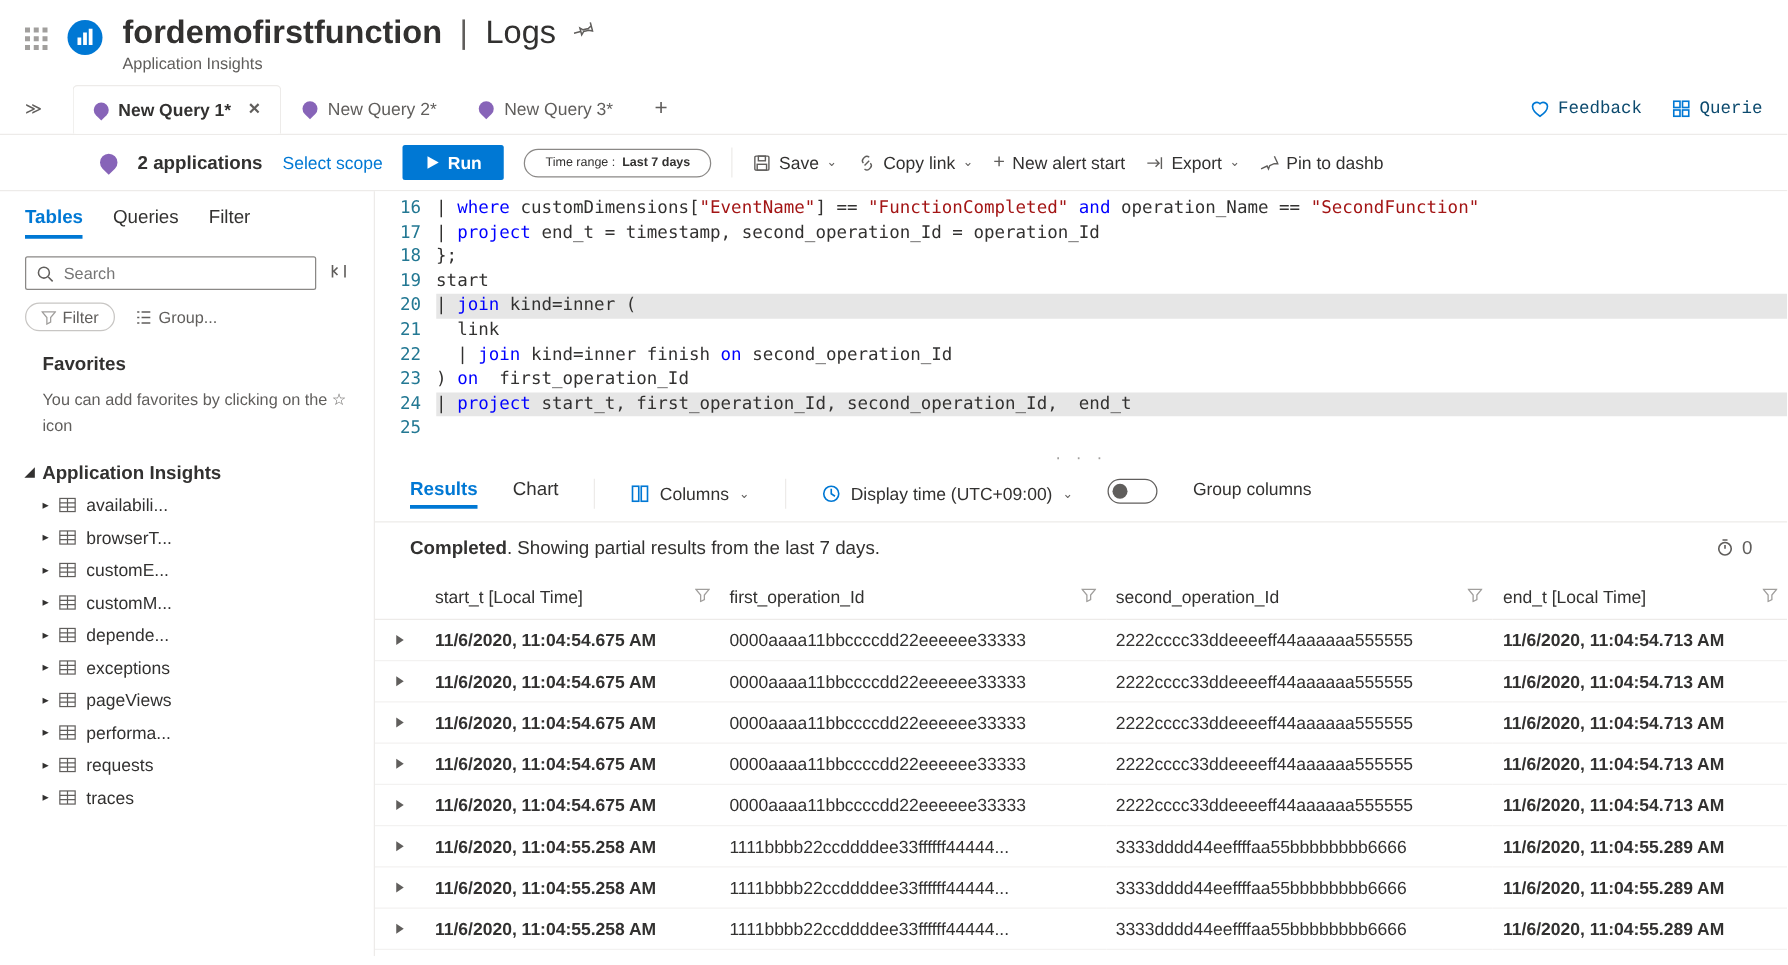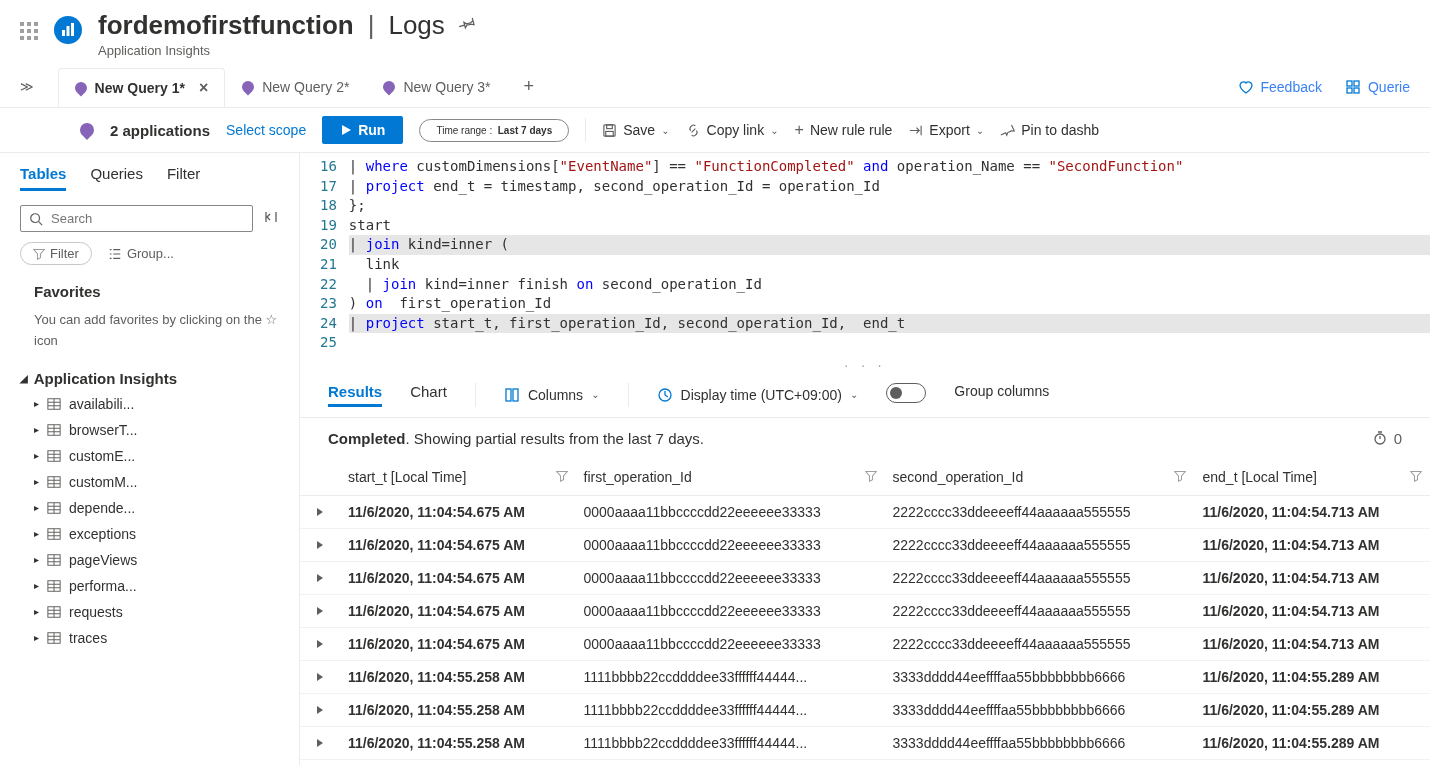--- a/index.html
+++ b/index.html
@@ -19,21 +19,21 @@
 .subtitle { color: #605e5c; font-size: 13px; margin-top: 2px; }
 
 .tabbar { display: flex; align-items: center; padding: 0 20px; border-bottom: 1px solid #edebe9; position: relative; }
 .expand-btn { font-size: 13px; color: #605e5c; margin-right: 24px; cursor: pointer; }
 .tab { display: flex; align-items: center; gap: 8px; padding: 10px 16px; border: 1px solid transparent; border-bottom: none; cursor: pointer; color: #605e5c; font-size: 14px; border-radius: 4px 4px 0 0; }
 .tab.active { border-color: #edebe9; background: #fff; font-weight: 600; color: #323130; position: relative; top: 1px; }
 .tab .bulb { width: 12px; height: 12px; background: #8764b8; border-radius: 50% 50% 50% 0; transform: rotate(-45deg); display: inline-block; }
 .tab .close { color: #605e5c; font-size: 16px; margin-left: 6px; }
 .tab-add { padding: 10px 16px; color: #605e5c; font-size: 18px; cursor: pointer; }
 .tabbar-right { margin-left: auto; display: flex; align-items: center; gap: 24px; padding-right: 0; }
-.tb-link { display: flex; align-items: center; gap: 6px; color: #3b82f6; cursor: pointer; font-size: 14px; }
+.tb-link { display: flex; align-items: center; gap: 6px; color: #0c4a6e; cursor: pointer; font-size: 14px; font-family: Liberation Mono, monospace; }
 
 .toolbar { display: flex; align-items: center; padding: 8px 20px 8px 80px; gap: 16px; border-bottom: 1px solid #edebe9; }
 .toolbar .bulb { width: 14px; height: 14px; background: #8764b8; border-radius: 50% 50% 50% 0; transform: rotate(-45deg); display: inline-block; }
 .toolbar .apps { font-weight: 600; font-size: 15px; }
 .toolbar .scope { color: #0078d4; cursor: pointer; }
 .run-btn { background: #0078d4; color: #fff; border: none; padding: 6px 18px; border-radius: 2px; font-size: 14px; font-weight: 600; cursor: pointer; display: flex; align-items: center; gap: 6px; }
 .pill { border: 1px solid #8a8886; border-radius: 16px; padding: 5px 16px; font-size: 10px; }
 .pill b { font-weight: 600; }
 .tb-sep { width: 1px; height: 24px; background: #edebe9; }
 .tb-item { display: flex; align-items: center; gap: 6px; color: #323130; cursor: pointer; font-size: 14px; }
@@ -195,21 +195,21 @@
   </span>
   <span class="tb-item">
     <svg width="15" height="15" viewBox="0 0 16 16" fill="none" stroke="#605e5c" stroke-width="1.2">
         <path d="M6 10l4-4M5 8a3 3 0 0 1 0-4l1-1a3 3 0 0 1 4 0M11 8a3 3 0 0 1 0 4l-1 1a3 3 0 0 1-4 0"></path>
       </svg>
     <span>Copy link</span>
       <span class="chev">⌄</span>
   </span>
   <span class="tb-item">
     <span style="font-size:16px;color:#605e5c">+</span>
-    <span>New rule rule</span>
+    <span>New alert start</span>
   </span>
   <span class="tb-item">
     <svg width="15" height="15" viewBox="0 0 16 16" fill="none" stroke="#605e5c" stroke-width="1.2">
         <path d="M2 8h10M9 5l3 3-3 3M14 3v10"></path>
       </svg>
     <span>Export</span>
       <span class="chev">⌄</span>
   </span>
   <span class="tb-item">
     <svg width="15" height="15" viewBox="0 0 16 16" fill="none" stroke="#605e5c" stroke-width="1.2">

